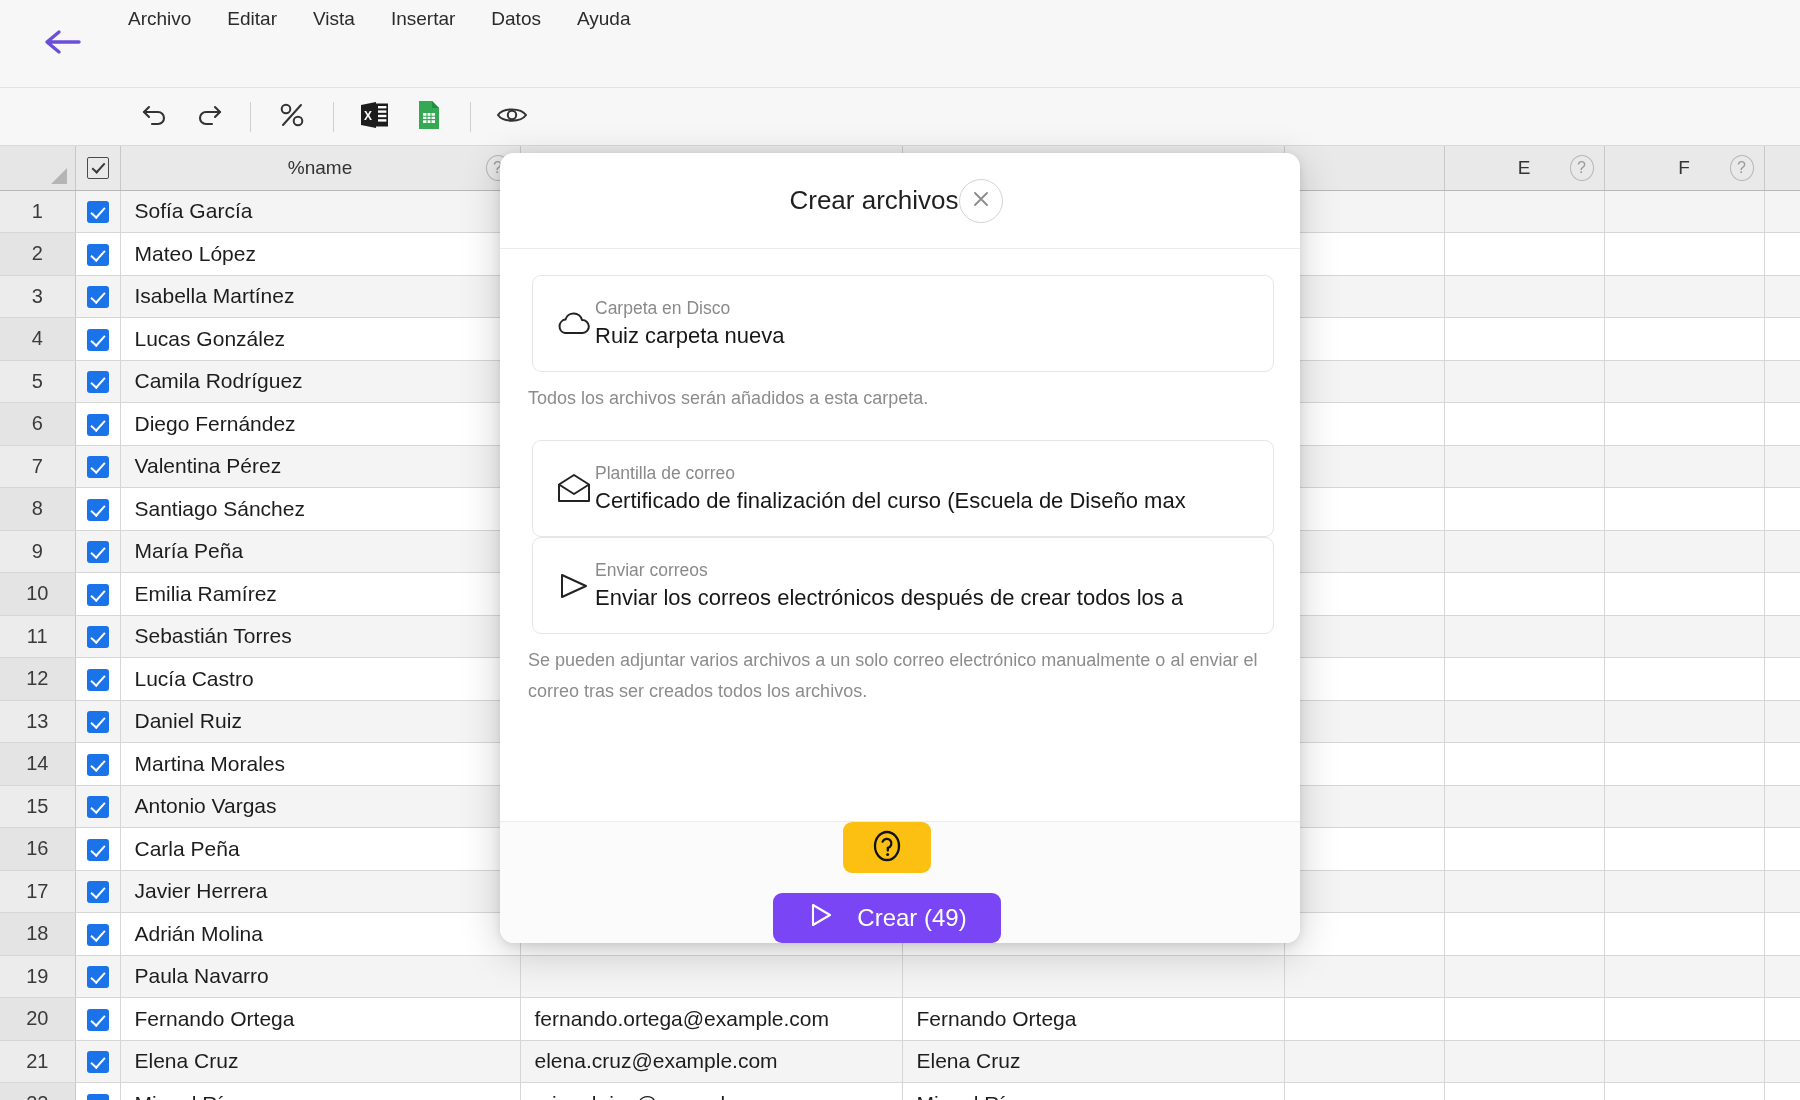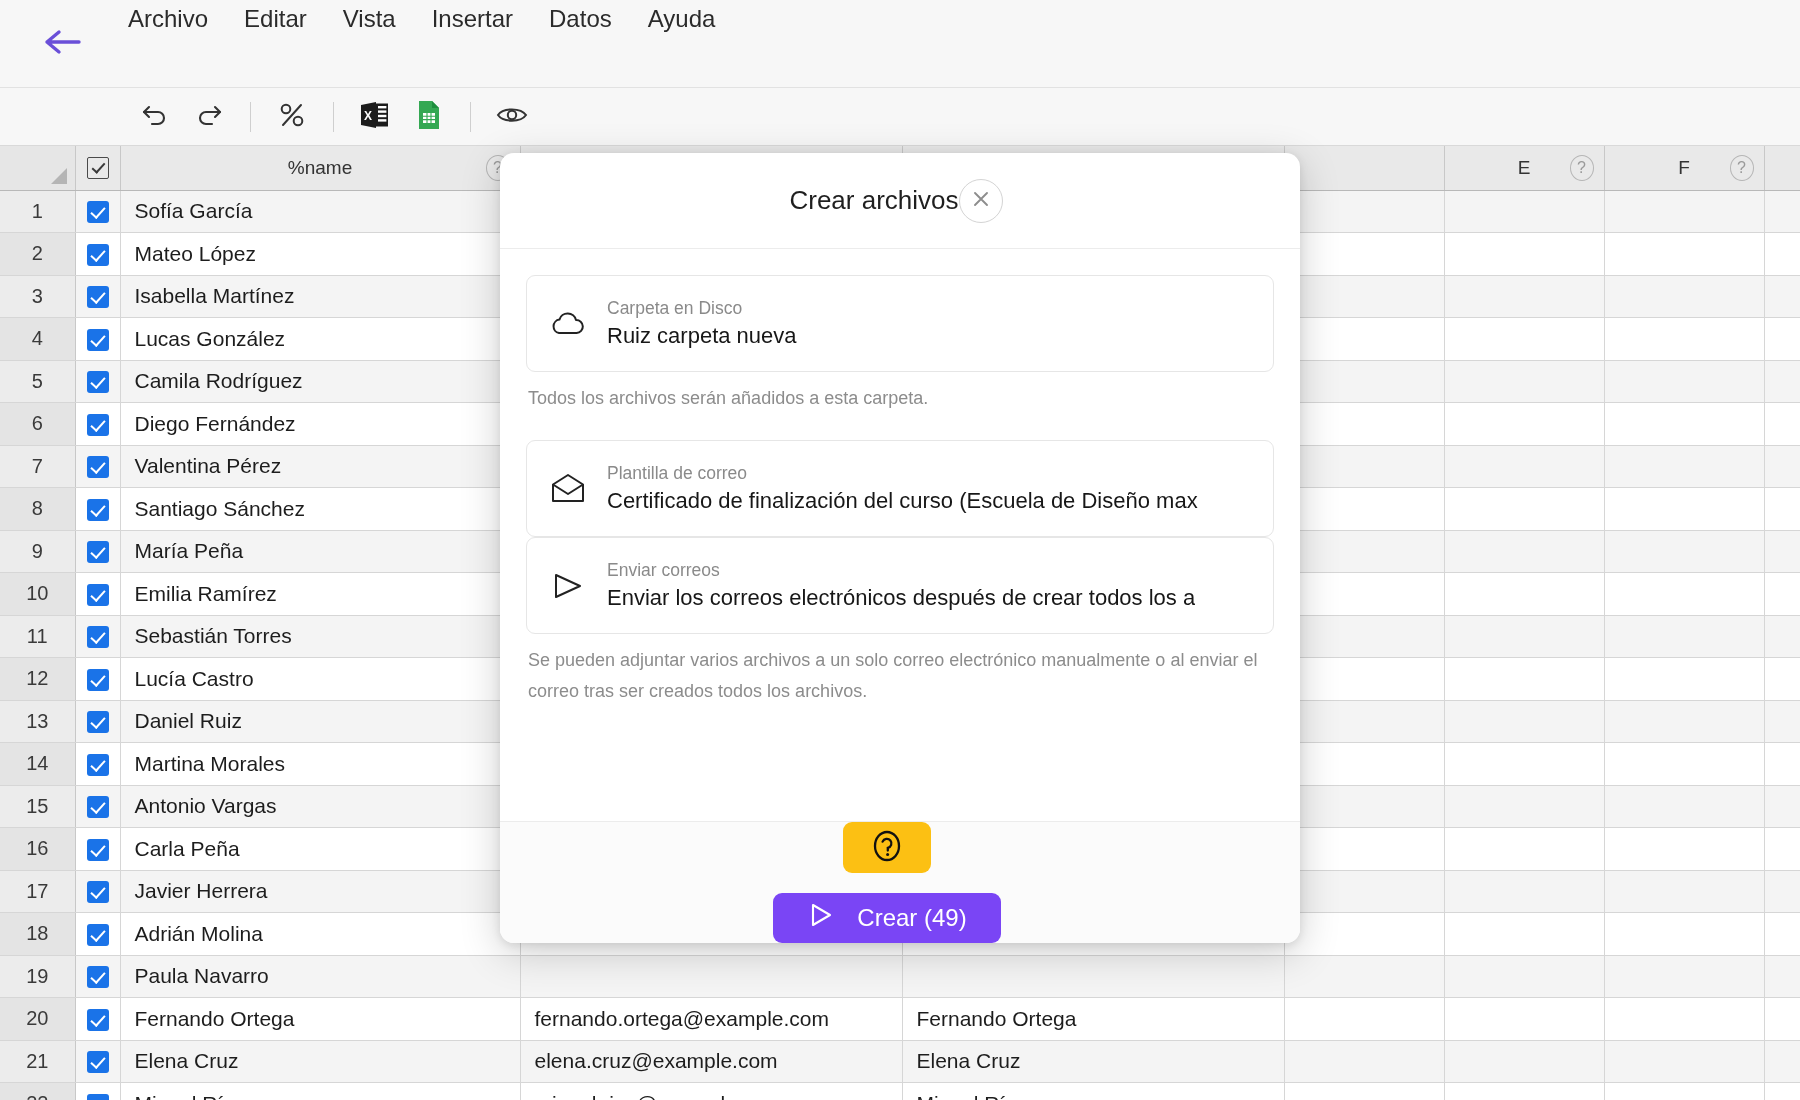--- a/index.html
+++ b/index.html
@@ -29,21 +29,21 @@
   .doc-title-row { display: flex; align-items: center; gap: 14px; }
   .doc-title {
     font-size: 31px;
     color: #1b1b1b;
     letter-spacing: .1px;
     line-height: 40px;
   }
   .cloud-icon { margin-top: 6px; }
   .menubar { display: flex; gap: 36px; margin-top: 2px; }
   .menu-item {
-    font-size: 24px;
+    font-size: 19px;
     color: #2b2b2b;
     cursor: pointer;
     line-height: 26px;
   }
 
   
   .toolbar {
     height: 58px;
     background: #f7f7f7;
     border-bottom: 1px solid #d9d9d9;
@@ -196,23 +196,23 @@
   }
   .modal-body { flex: 1; padding: 26px 26px 10px 26px; overflow: hidden; }
 
   .field-card {
     border: 1px solid #e6e6e6;
     border-radius: 9px;
     height: 97px;
     display: flex;
     align-items: center;
     padding: 0 20px;
-    gap: 18px;
     cursor: pointer;
     background: #fff;
+    margin-left: 6px;
   }
   .field-icon { flex: 0 0 auto; width: 42px; display: flex; justify-content: center; }
   .field-text { overflow: hidden; }
   .field-label { font-size: 17.5px; color: #8a8a8a; line-height: 24px; }
   .field-value {
     font-size: 22px; color: #171717; line-height: 32px;
     white-space: nowrap; overflow: hidden;
   }
   .field-help {
     font-size: 18px;

